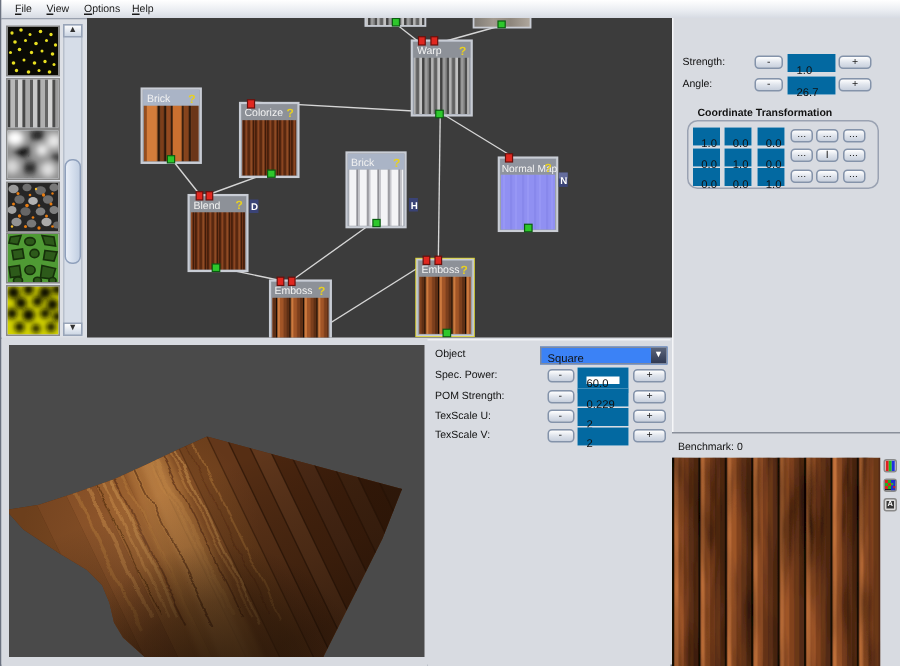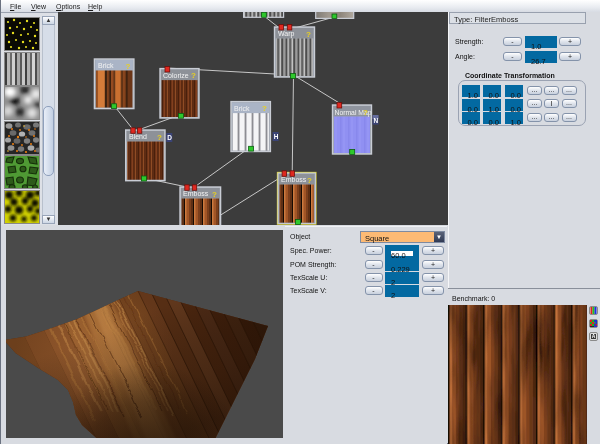--- a/index.html
+++ b/index.html
@@ -19,21 +19,21 @@
 .lbl{position:absolute;font-size:7px;color:#111;}
 .btn{position:absolute;background:linear-gradient(#ffffff,#dfe4ec 50%,#c8d0dd);border:1px solid #8493aa;border-radius:3px;box-sizing:border-box;font-size:7px;color:#222;text-align:center;}
 .tf{position:absolute;background:#ffffff;border:6px solid #0369a1;box-sizing:border-box;font-size:7.5px;color:#111;padding-left:0;}
 #typefield{left:6px;top:4px;width:137px;height:12px;background:#dce0e6;border:1px solid #98a0ae;box-sizing:border-box;font-size:7.5px;color:#222;padding:2px 0 0 4px;}
 #ctgroup{position:absolute;left:9px;top:68px;width:126px;height:44px;border:1px solid #9aa2b2;border-radius:7px;}
 #ctlabel{position:absolute;left:16px;top:60px;font-size:7px;font-weight:bold;color:#111;}
 #blpanel{left:0;top:226px;width:284px;height:218px;background:#d8dbe1;}
 #viewport{position:absolute;left:5px;top:4px;width:277px;height:208px;background:#4a4a4a;}
 #bcpanel{left:284px;top:226px;width:162px;height:218px;background:#d8dbe1;border-top:1px solid #f0f2f5;box-sizing:border-box;}
 #brpanel{left:447px;top:288px;width:153px;height:156px;background:#d8dbe1;border-top:1px solid #898f9a;box-sizing:border-box;}
-#combo{position:absolute;left:75px;top:4px;width:85px;height:12px;background:#fdba74;border:1px solid #7e8aa0;box-sizing:border-box;font-size:7.5px;padding:2px 0 0 4px;color:#111;}
+#combo{position:absolute;left:75px;top:4px;width:85px;height:12px;background:#3b82f6;border:1px solid #7e8aa0;box-sizing:border-box;font-size:7.5px;padding:2px 0 0 4px;color:#111;}
 #combo-arrow{position:absolute;right:0px;top:0px;width:10px;height:10px;background:linear-gradient(#5a6378,#303a54);color:#fff;font-size:6px;text-align:center;line-height:10px;}
 </style>
 </head>
 <body>
 <div id="win">
   <div id="menubar" class="abs">
     <span class="mi" style="left:9px"><u>F</u>ile</span>
     <span class="mi" style="left:30px"><u>V</u>iew</span>
     <span class="mi" style="left:55px"><u>O</u>ptions</span>
     <span class="mi" style="left:87px"><u>H</u>elp</span>
@@ -366,21 +366,20 @@
       <text x="223" y="170" font-size="7" fill="#f2f2f2">Emboss</text>
       <text x="249" y="170.5" font-size="8" font-weight="bold" fill="#e8d020">?</text>
       <rect x="224.1" y="158.8" width="4.4" height="5.5" fill="#e02820" stroke="#6b100c" stroke-width="0.8"></rect>
       <rect x="232" y="158.8" width="4.4" height="5.5" fill="#e02820" stroke="#6b100c" stroke-width="0.8"></rect>
       <rect x="237.4" y="207.5" width="5" height="5" fill="#2ec82c" stroke="#0a5d10" stroke-width="0.8"></rect>
     </g>
   </svg>
   </div>
 
   <div id="rpanel" class="abs">
-    <div id="typefield">Type: FilterEmboss</div>
     <div class="lbl" style="left:6px;top:26px">Strength:</div>
     <div class="btn" style="left:54px;top:25px;width:19px;height:9px;line-height:8px">-</div>
     <div class="tf" style="left:76px;top:24px;width:32px;height:11px;line-height:10px">1.0</div>
     <div class="btn" style="left:110px;top:25px;width:22px;height:9px;line-height:8px">+</div>
     <div class="lbl" style="left:6px;top:41px">Angle:</div>
     <div class="btn" style="left:54px;top:40px;width:19px;height:9px;line-height:8px">-</div>
     <div class="tf" style="left:76px;top:39px;width:32px;height:11px;line-height:10px">26.7</div>
     <div class="btn" style="left:110px;top:40px;width:22px;height:9px;line-height:8px">+</div>
     <div id="ctlabel">Coordinate Transformation</div>
     <div id="ctgroup"></div>

